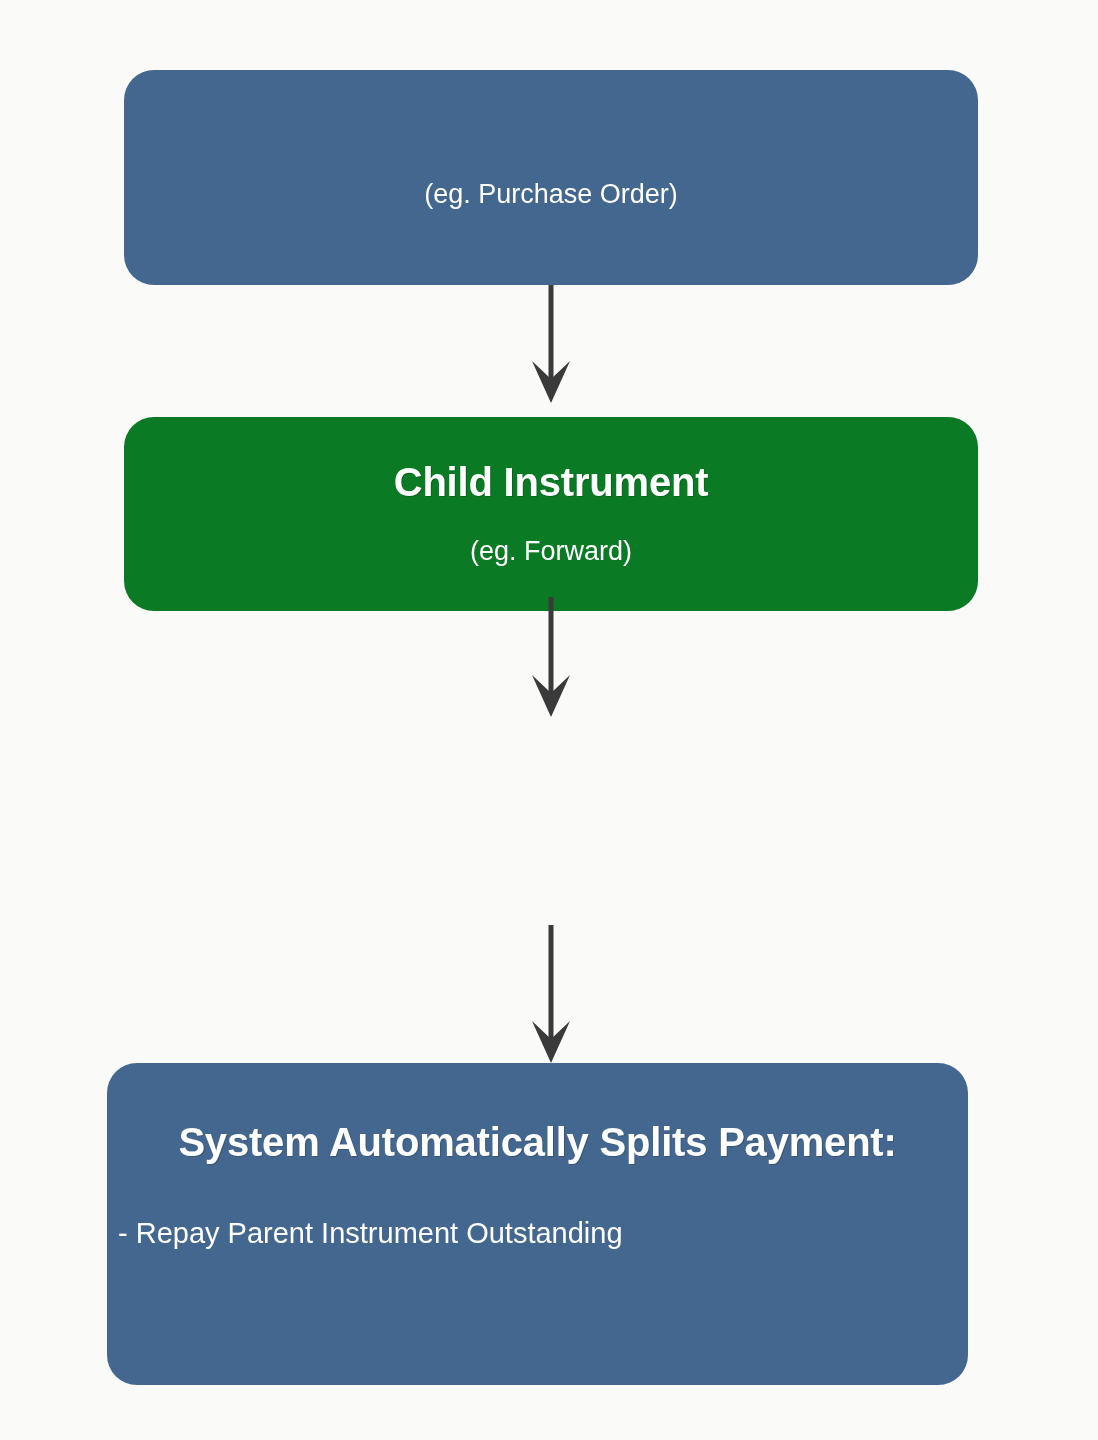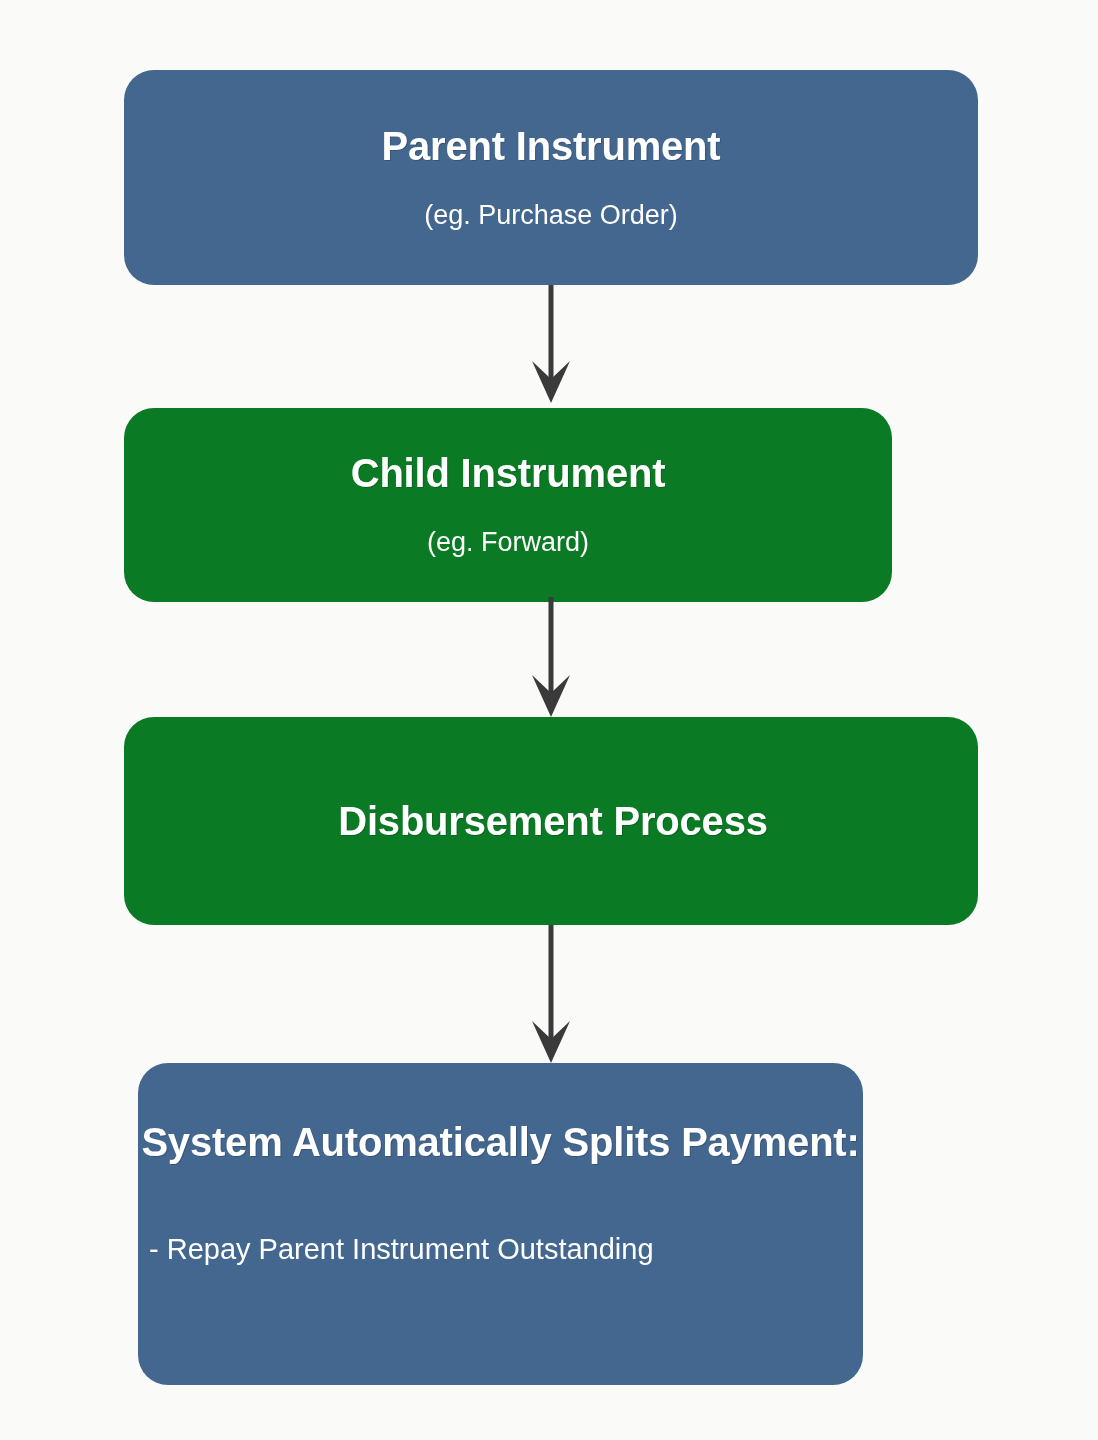--- a/index.html
+++ b/index.html
@@ -54,44 +54,44 @@
     white-space: nowrap;
   }
 
   
   #node-parent-instrument {
     left: 124px;  top: 70px;
     width: 854px; height: 215px;
   }
   
   #node-child-instrument {
-    left: 124px;  top: 408px;
-    width: 768px; height: 194px;
+    left: 124px;  top: 417px;
+    width: 854px; height: 194px;
   }
   
   #node-disbursement-process {
     left: 124px;  top: 717px;
     width: 854px; height: 208px;
   }
   #node-disbursement-process .node-title {
     position: relative;
     left: 2px;
   }
   
   #node-split-payment {
-    left: 138px;  top: 1063px;
-    width: 725px; height: 322px;
+    left: 107px;  top: 1063px;
+    width: 861px; height: 322px;
     justify-content: flex-start;
     padding-top: 58px;
   }
   #node-split-payment .node-title {
     font-size: 40px;
   }
   .bullet-list {
-    margin-top: 64px;
+    margin-top: 48px;
     width: 100%;
     padding-left: 11px;
     box-sizing: border-box;
     text-align: left;
   }
   .bullet-line {
     font-family: "Liberation Sans", sans-serif;
     font-weight: normal;
     font-size: 29px;
     line-height: 1.55;
@@ -109,21 +109,20 @@
   #arrow-2 { top: 597px; height: 120px; }
   #arrow-3 { top: 925px; height: 138px; }
   .arrow svg { display: block; width: 100%; height: 100%; }
 </style>
 </head>
 <body>
 
 <div class="flowchart">
 
   <div class="node blue" id="node-parent-instrument">
-    <div class="node-title">Parent Instrument</div>
     <div class="node-subtitle">(eg. Purchase Order)</div>
   </div>
 
   <div class="arrow" id="arrow-1">
     <svg viewBox="0 0 48 118" preserveAspectRatio="none">
       <line x1="24" y1="0" x2="24" y2="105" stroke="#3a3a3a" stroke-width="5"></line>
       <path d="M 5 76 L 24 118 L 43 76 L 24 94 Z" fill="#3a3a3a"></path>
     </svg>
   </div>
 
@@ -132,23 +131,20 @@
     <div class="node-subtitle">(eg. Forward)</div>
   </div>
 
   <div class="arrow" id="arrow-2">
     <svg viewBox="0 0 48 120" preserveAspectRatio="none">
       <line x1="24" y1="0" x2="24" y2="107" stroke="#3a3a3a" stroke-width="5"></line>
       <path d="M 5 78 L 24 120 L 43 78 L 24 96 Z" fill="#3a3a3a"></path>
     </svg>
   </div>
 
-  <div class="node green" id="node-disbursement-process">
-    <div class="node-title">Disbursement Process</div>
-  </div>
 
   <div class="arrow" id="arrow-3">
     <svg viewBox="0 0 48 138" preserveAspectRatio="none">
       <line x1="24" y1="0" x2="24" y2="125" stroke="#3a3a3a" stroke-width="5"></line>
       <path d="M 5 96 L 24 138 L 43 96 L 24 114 Z" fill="#3a3a3a"></path>
     </svg>
   </div>
 
   <div class="node blue" id="node-split-payment">
     <div class="node-title">System Automatically Splits Payment:</div>

